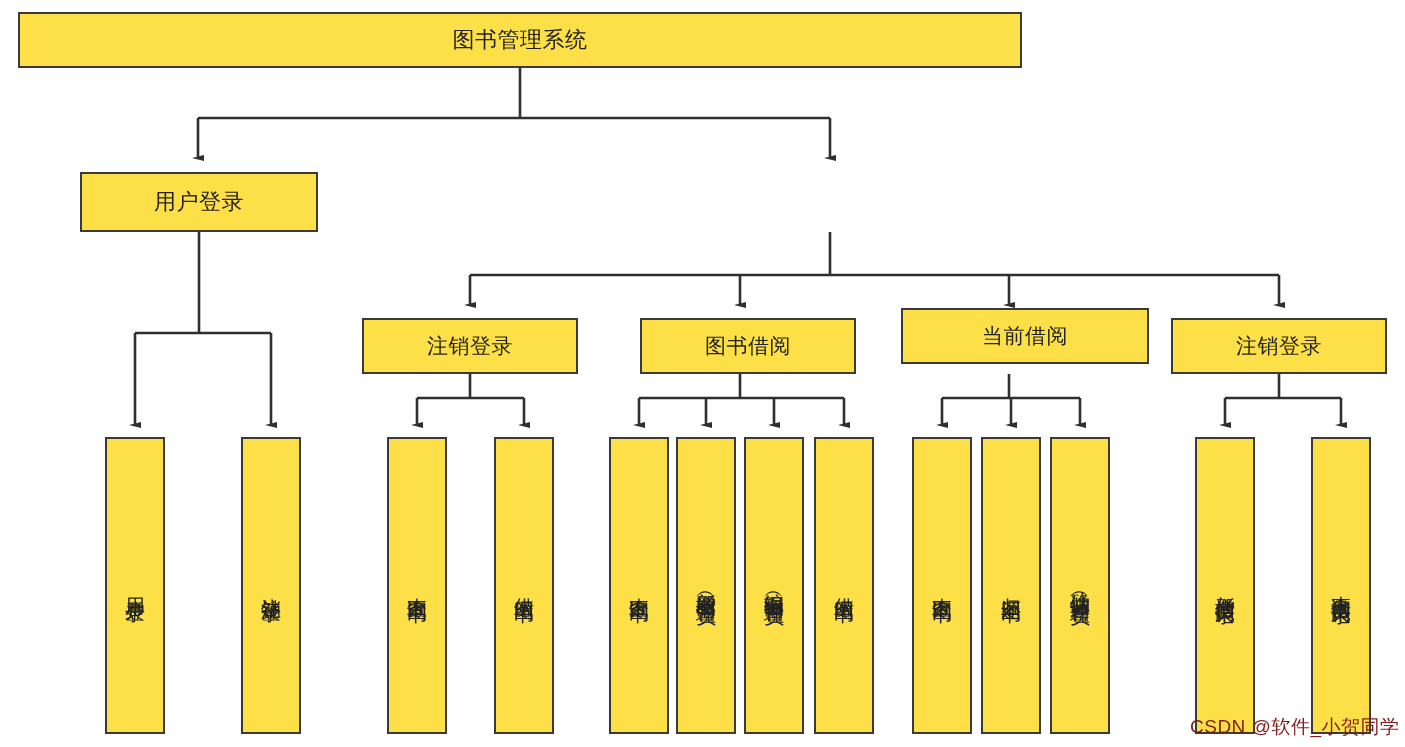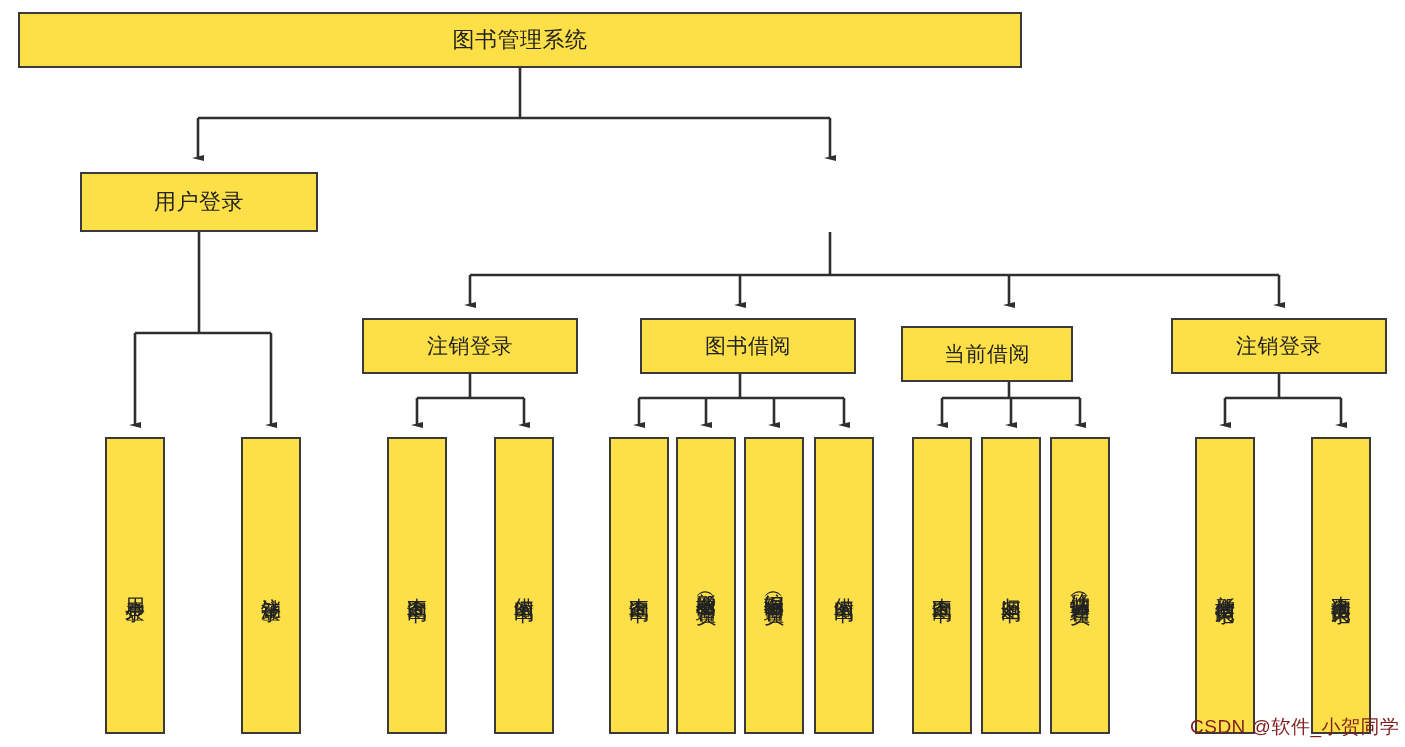--- a/index.html
+++ b/index.html
@@ -124,21 +124,21 @@
   <div class="node level1" style="left:80px; top:172px; width:238px; height:60px;">
     <span class="label">用户登录</span>
   </div>
 
   <div class="node level2" style="left:362px; top:318px; width:216px; height:56px;">
     <span class="label">注销登录</span>
   </div>
   <div class="node level2" style="left:632px; top:318px; width:216px; height:56px;margin-left:8px;">
     <span class="label">图书借阅</span>
   </div>
-  <div class="node level2" style="left:901px; top:326px; width:172px; height:56px;">
+  <div class="node level2" style="left:901px; top:308px; width:248px; height:56px;">
     <span class="label">当前借阅</span>
   </div>
   <div class="node level2" style="left:1171px; top:318px; width:216px; height:56px;">
     <span class="label">注销登录</span>
   </div>
 
   <div class="node vertical" style="left:105px; top:437px; width:60px; height:297px;">
     <span class="label">用户登录</span>
   </div>
   <div class="node vertical" style="left:241px; top:437px; width:60px; height:297px;">

